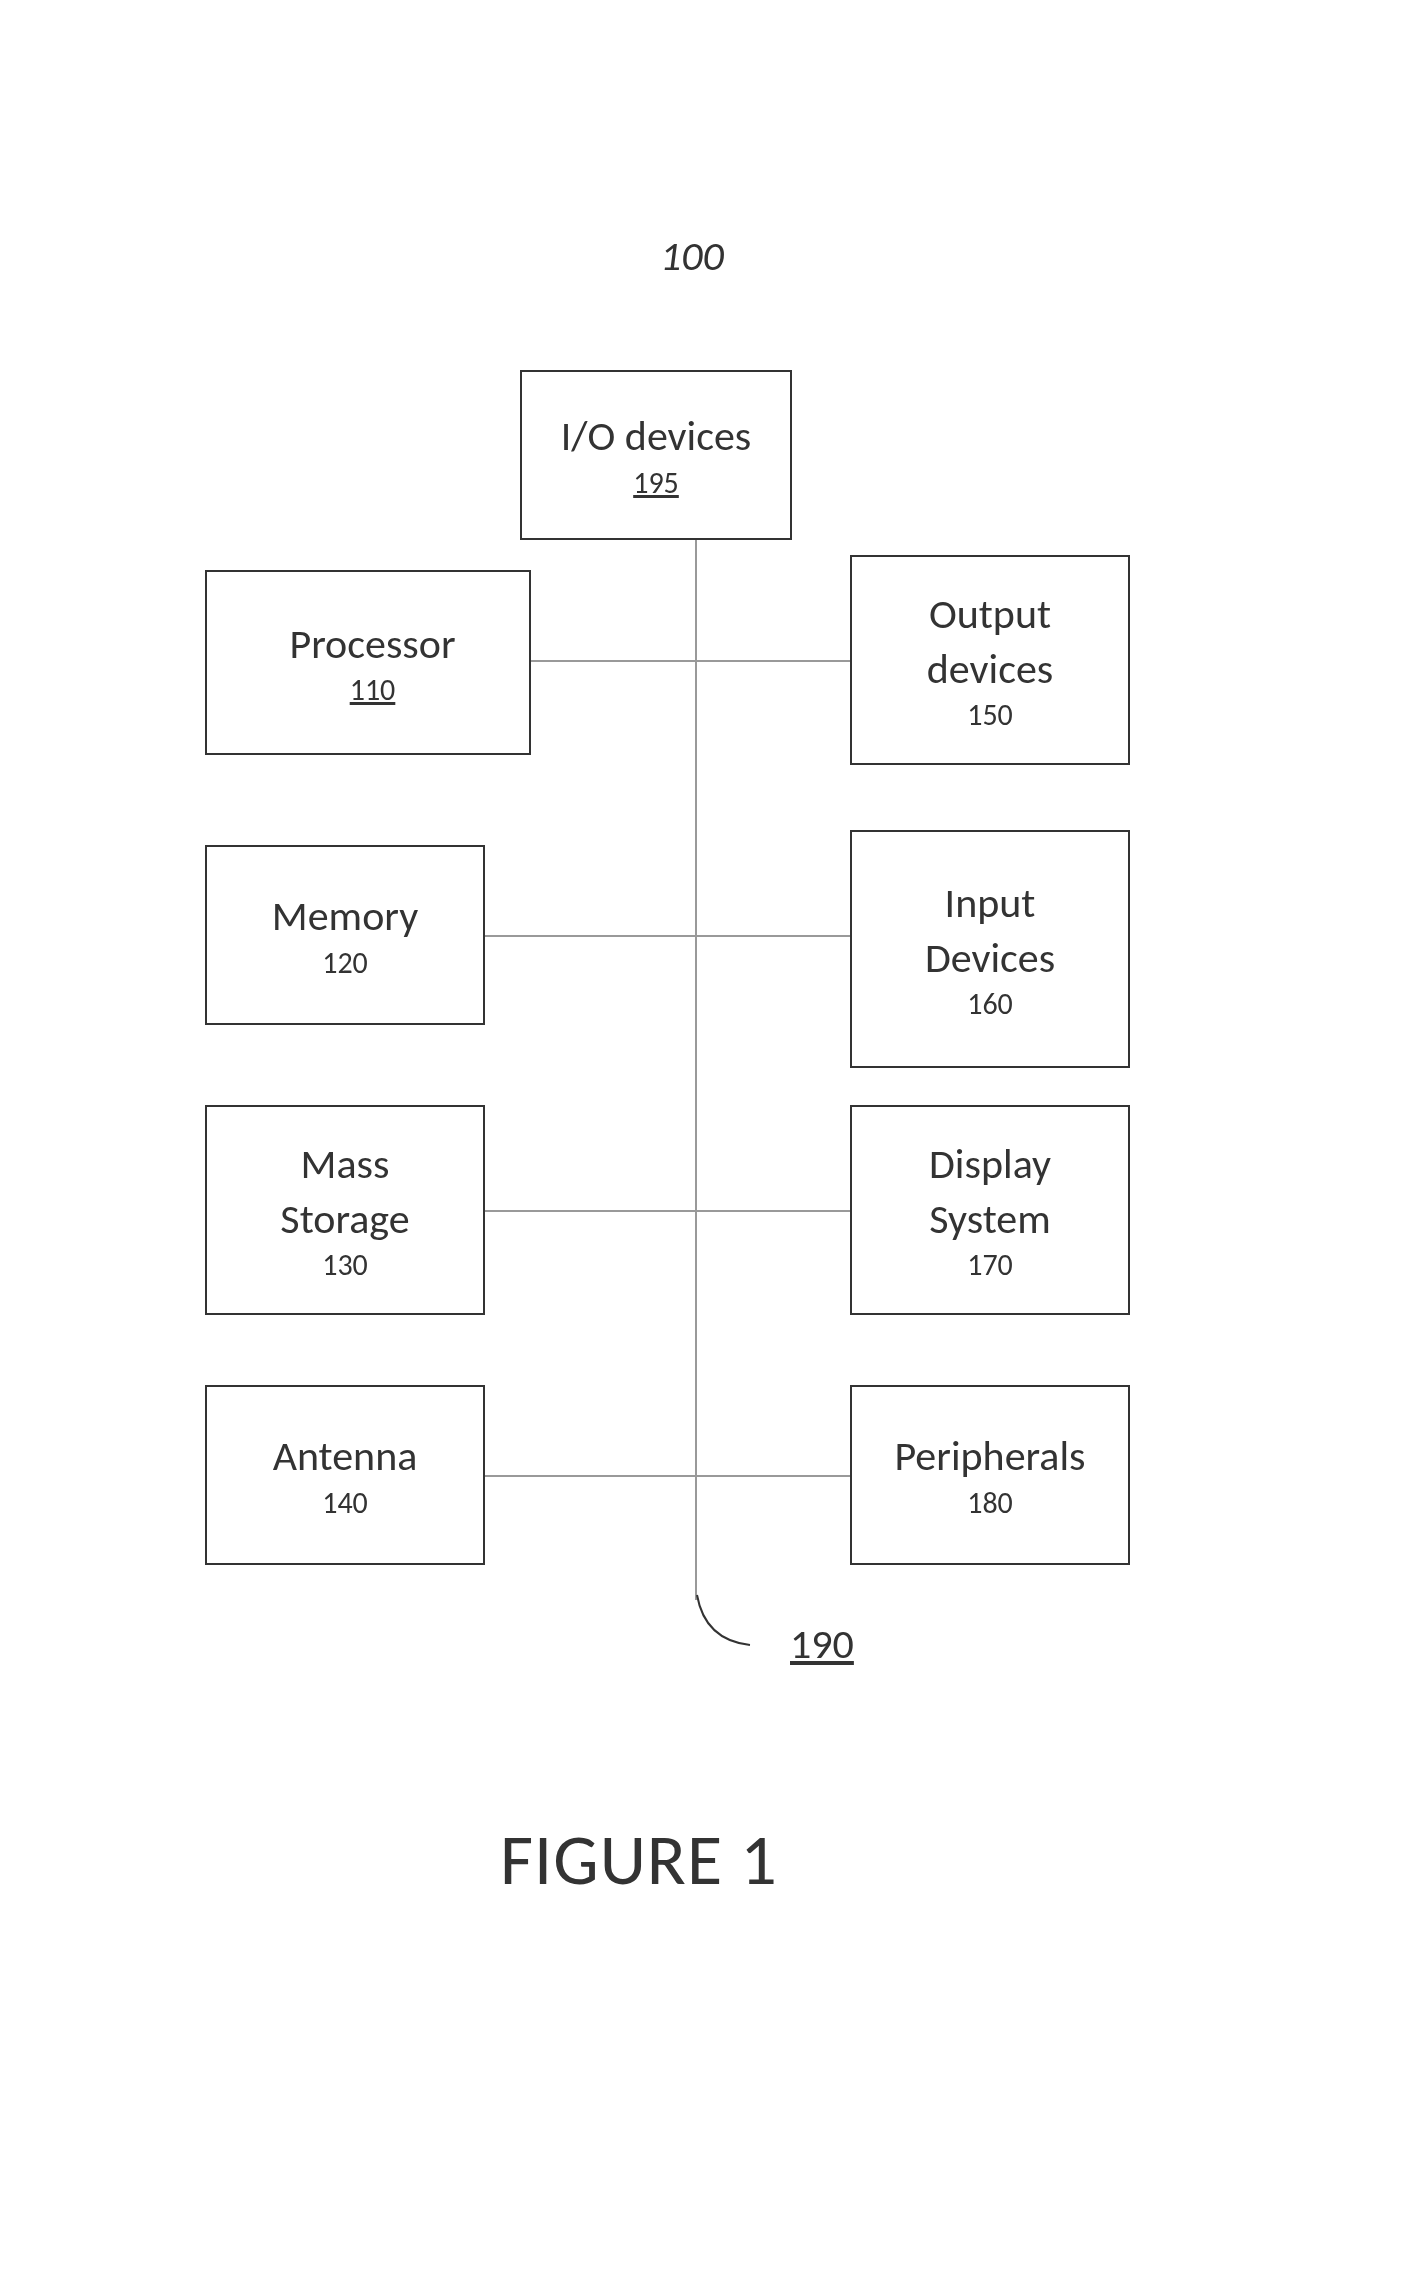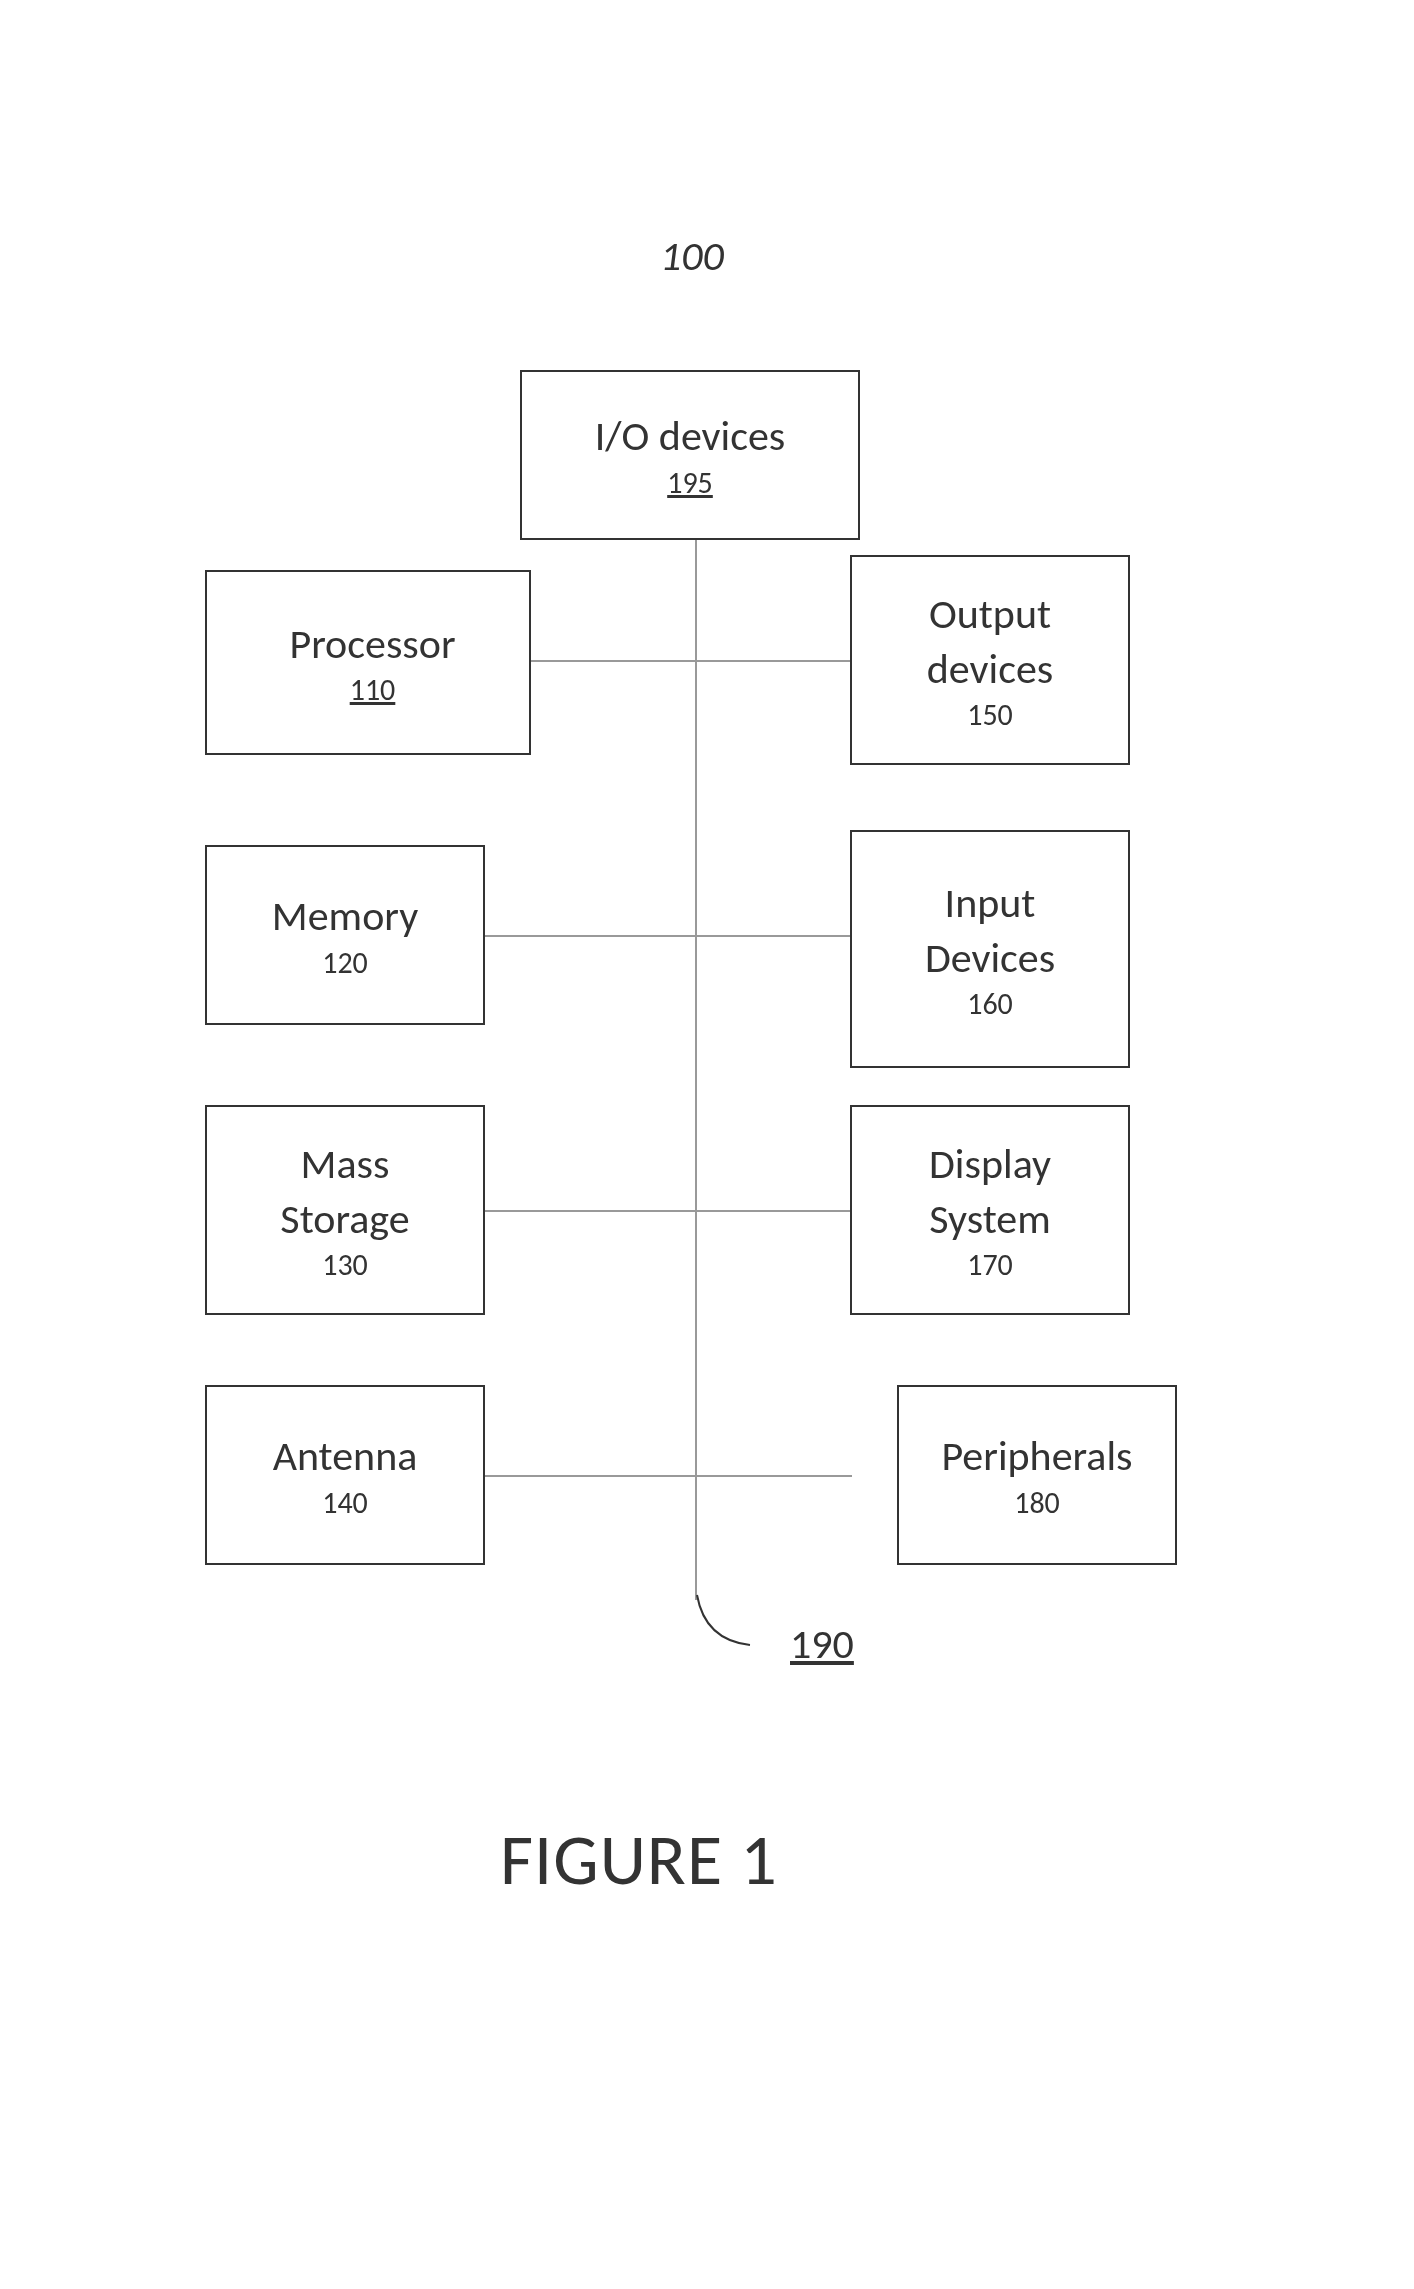--- a/index.html
+++ b/index.html
@@ -74,21 +74,21 @@
 
   <div class="bus-line" style="left: 445px; top: 935px; width: 250px; height: 2px;"></div>
   <div class="bus-line" style="left: 697px; top: 935px; width: 155px; height: 2px;"></div>
 
   <div class="bus-line" style="left: 445px; top: 1210px; width: 250px; height: 2px;"></div>
   <div class="bus-line" style="left: 697px; top: 1210px; width: 155px; height: 2px;"></div>
 
   <div class="bus-line" style="left: 445px; top: 1475px; width: 250px; height: 2px;"></div>
   <div class="bus-line" style="left: 697px; top: 1475px; width: 155px; height: 2px;"></div>
 
-  <div class="block" style="left: 520px; top: 370px; width: 340px; height: 170px;">
+  <div class="block" style="left: 520px; top: 370px; width: 272px; height: 170px;">
     <div class="block-label">I/O devices</div>
     <div class="block-number underline">195</div>
   </div>
 
   <div class="block" style="left: 205px; top: 570px; width: 326px; height: 185px; padding-left: 9px;">
     <div class="block-label">Processor</div>
     <div class="block-number underline">110</div>
   </div>
 
   <div class="block" style="left: 850px; top: 555px; width: 280px; height: 210px;">
@@ -118,21 +118,21 @@
     <div class="block-label">Display</div>
     <div class="block-label">System</div>
     <div class="block-number">170</div>
   </div>
 
   <div class="block" style="left: 205px; top: 1385px; width: 280px; height: 180px;">
     <div class="block-label">Antenna</div>
     <div class="block-number">140</div>
   </div>
 
-  <div class="block" style="left: 850px; top: 1385px; width: 280px; height: 180px; margin-left: 47px;">
+  <div class="block" style="left: 850px; top: 1385px; width: 280px; height: 180px;">
     <div class="block-label">Peripherals</div>
     <div class="block-number">180</div>
   </div>
 
   <svg class="connector-curve" style="left: 695px; top: 1590px; width: 80px; height: 65px;">
     <path d="M 2 5 Q 10 50 55 55" stroke="#333" stroke-width="2" fill="none"></path>
   </svg>
 
   <div class="ref-number underline" style="left: 790px; top: 1618px;">190</div>
 

